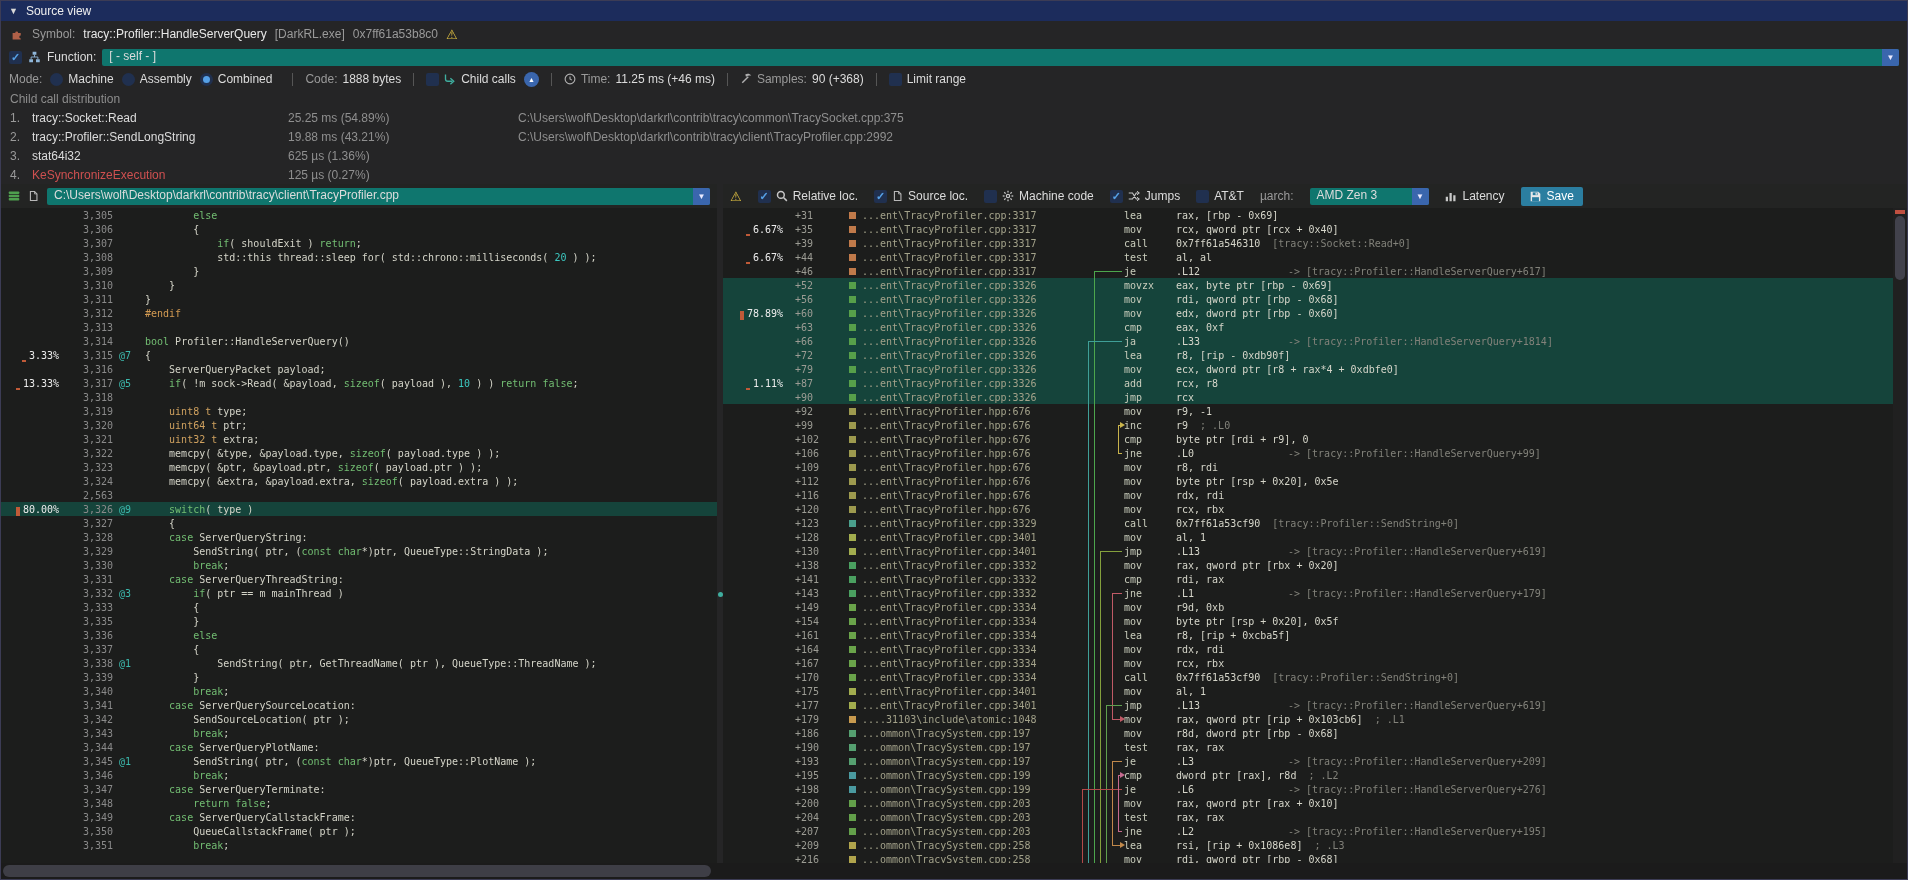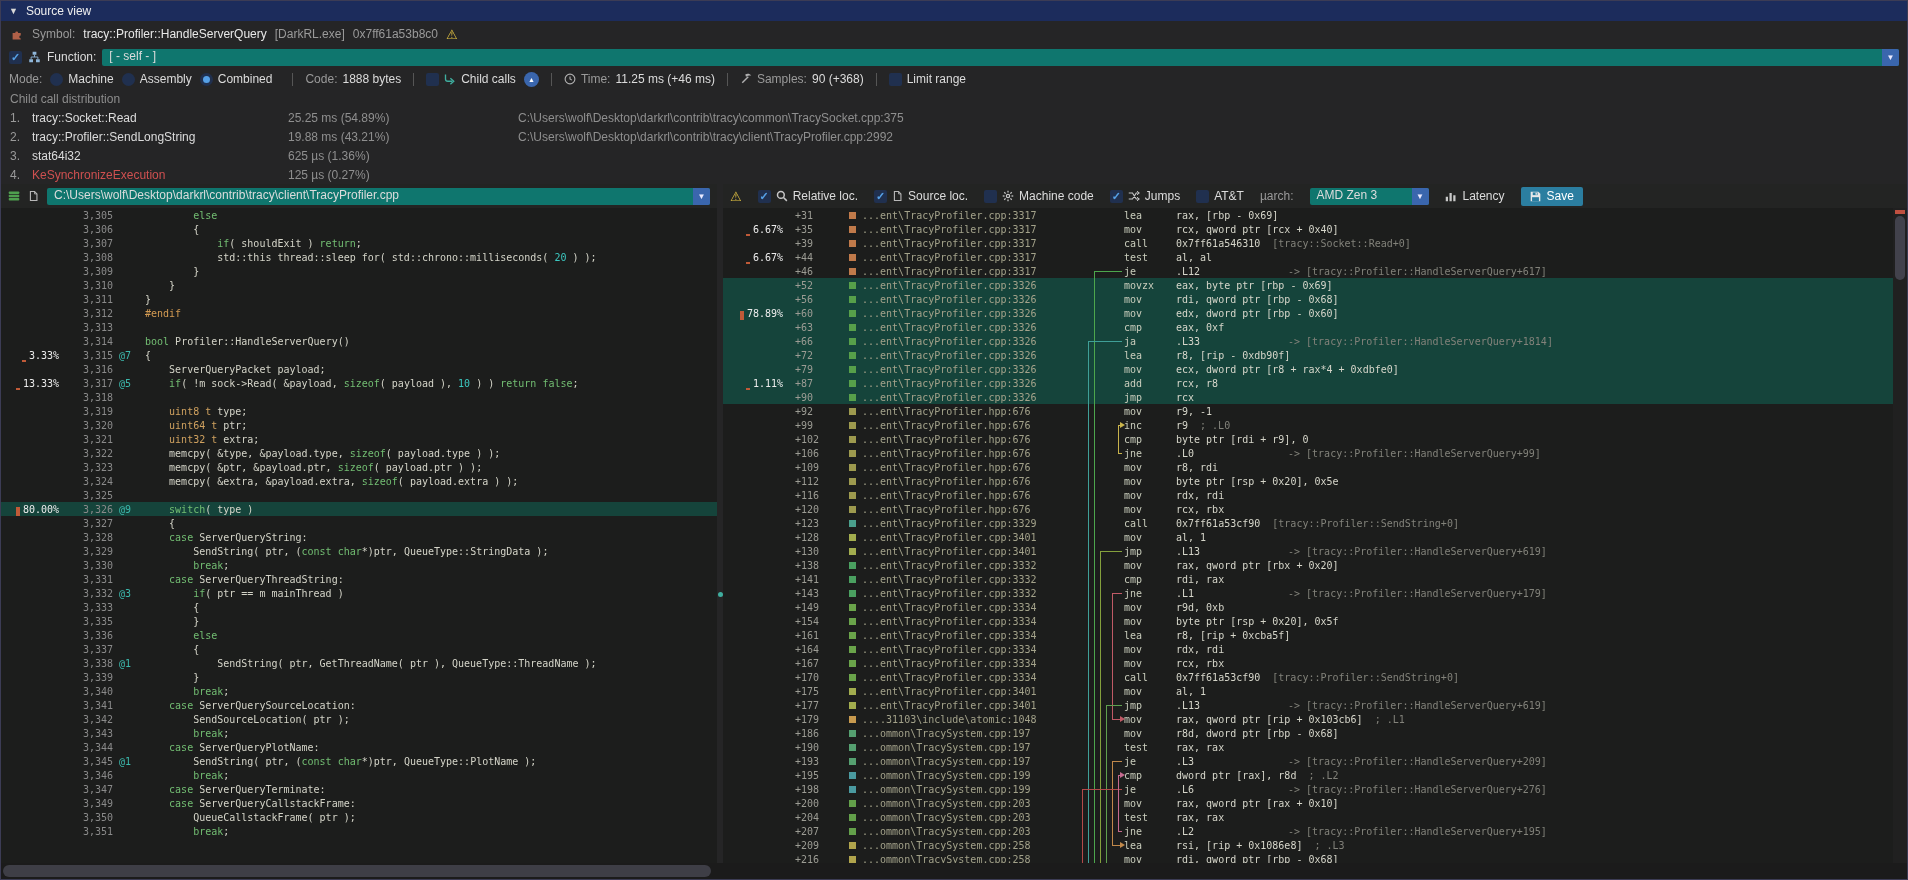--- a/index.html
+++ b/index.html
@@ -266,21 +266,21 @@
           <div class="srow"><span class="spctwrap"><span class="minibar" style="height: 2px;"></span><span class="pcttext">3.33%</span></span><span class="lnum">3,315</span><span class="mark">@7</span><span class="scode" style="padding-left: 0ch;"><span class="t-d">{</span></span></div>
           <div class="srow"><span class="spctwrap"><span class="pcttext"></span></span><span class="lnum">3,316</span><span class="mark"></span><span class="scode" style="padding-left: 4ch;"><span class="t-d">ServerQueryPacket payload;</span></span></div>
           <div class="srow"><span class="spctwrap"><span class="minibar" style="height: 2px;"></span><span class="pcttext">13.33%</span></span><span class="lnum">3,317</span><span class="mark">@5</span><span class="scode" style="padding-left: 4ch;"><span class="t-k">if</span><span class="t-d">( !m_sock-&gt;Read( &amp;payload, </span><span class="t-k">sizeof</span><span class="t-d">( payload ), </span><span class="t-n">10</span><span class="t-d"> ) ) </span><span class="t-k">return</span><span class="t-d"> </span><span class="t-k">false</span><span class="t-d">;</span></span></div>
           <div class="srow"><span class="spctwrap"><span class="pcttext"></span></span><span class="lnum">3,318</span><span class="mark"></span><span class="scode" style="padding-left: 0ch;"></span></div>
           <div class="srow"><span class="spctwrap"><span class="pcttext"></span></span><span class="lnum">3,319</span><span class="mark"></span><span class="scode" style="padding-left: 4ch;"><span class="t-t">uint8_t</span><span class="t-d"> type;</span></span></div>
           <div class="srow"><span class="spctwrap"><span class="pcttext"></span></span><span class="lnum">3,320</span><span class="mark"></span><span class="scode" style="padding-left: 4ch;"><span class="t-t">uint64_t</span><span class="t-d"> ptr;</span></span></div>
           <div class="srow"><span class="spctwrap"><span class="pcttext"></span></span><span class="lnum">3,321</span><span class="mark"></span><span class="scode" style="padding-left: 4ch;"><span class="t-t">uint32_t</span><span class="t-d"> extra;</span></span></div>
           <div class="srow"><span class="spctwrap"><span class="pcttext"></span></span><span class="lnum">3,322</span><span class="mark"></span><span class="scode" style="padding-left: 4ch;"><span class="t-d">memcpy( &amp;type, &amp;payload.type, </span><span class="t-k">sizeof</span><span class="t-d">( payload.type ) );</span></span></div>
           <div class="srow"><span class="spctwrap"><span class="pcttext"></span></span><span class="lnum">3,323</span><span class="mark"></span><span class="scode" style="padding-left: 4ch;"><span class="t-d">memcpy( &amp;ptr, &amp;payload.ptr, </span><span class="t-k">sizeof</span><span class="t-d">( payload.ptr ) );</span></span></div>
           <div class="srow"><span class="spctwrap"><span class="pcttext"></span></span><span class="lnum">3,324</span><span class="mark"></span><span class="scode" style="padding-left: 4ch;"><span class="t-d">memcpy( &amp;extra, &amp;payload.extra, </span><span class="t-k">sizeof</span><span class="t-d">( payload.extra ) );</span></span></div>
-          <div class="srow"><span class="spctwrap"><span class="pcttext"></span></span><span class="lnum">3,325</span><span class="mark"></span><span class="scode" style="padding-left: 0ch;"></span></div>
+          <div class="srow"><span class="spctwrap"><span class="pcttext"></span></span><span class="lnum">2,563</span><span class="mark"></span><span class="scode" style="padding-left: 0ch;"></span></div>
           <div class="srow sel"><span class="spctwrap"><span class="minibar" style="height: 9px;"></span><span class="pcttext">80.00%</span></span><span class="lnum">3,326</span><span class="mark">@9</span><span class="scode" style="padding-left: 4ch;"><span class="t-k">switch</span><span class="t-d">( type )</span></span></div>
           <div class="srow"><span class="spctwrap"><span class="pcttext"></span></span><span class="lnum">3,327</span><span class="mark"></span><span class="scode" style="padding-left: 4ch;"><span class="t-d">{</span></span></div>
           <div class="srow"><span class="spctwrap"><span class="pcttext"></span></span><span class="lnum">3,328</span><span class="mark"></span><span class="scode" style="padding-left: 4ch;"><span class="t-k">case</span><span class="t-d"> ServerQueryString:</span></span></div>
           <div class="srow"><span class="spctwrap"><span class="pcttext"></span></span><span class="lnum">3,329</span><span class="mark"></span><span class="scode" style="padding-left: 8ch;"><span class="t-d">SendString( ptr, (</span><span class="t-k">const</span><span class="t-d"> </span><span class="t-k">char</span><span class="t-d">*)ptr, QueueType::StringData );</span></span></div>
           <div class="srow"><span class="spctwrap"><span class="pcttext"></span></span><span class="lnum">3,330</span><span class="mark"></span><span class="scode" style="padding-left: 8ch;"><span class="t-k">break</span><span class="t-d">;</span></span></div>
           <div class="srow"><span class="spctwrap"><span class="pcttext"></span></span><span class="lnum">3,331</span><span class="mark"></span><span class="scode" style="padding-left: 4ch;"><span class="t-k">case</span><span class="t-d"> ServerQueryThreadString:</span></span></div>
           <div class="srow"><span class="spctwrap"><span class="pcttext"></span></span><span class="lnum">3,332</span><span class="mark">@3</span><span class="scode" style="padding-left: 8ch;"><span class="t-k">if</span><span class="t-d">( ptr == m_mainThread )</span></span></div>
           <div class="srow"><span class="spctwrap"><span class="pcttext"></span></span><span class="lnum">3,333</span><span class="mark"></span><span class="scode" style="padding-left: 8ch;"><span class="t-d">{</span></span></div>
           <div class="srow"><span class="spctwrap"><span class="pcttext"></span></span><span class="lnum">3,335</span><span class="mark"></span><span class="scode" style="padding-left: 8ch;"><span class="t-d">}</span></span></div>
           <div class="srow"><span class="spctwrap"><span class="pcttext"></span></span><span class="lnum">3,336</span><span class="mark"></span><span class="scode" style="padding-left: 8ch;"><span class="t-k">else</span></span></div>
@@ -288,20 +288,21 @@
           <div class="srow"><span class="spctwrap"><span class="pcttext"></span></span><span class="lnum">3,338</span><span class="mark">@1</span><span class="scode" style="padding-left: 12ch;"><span class="t-d">SendString( ptr, GetThreadName( ptr ), QueueType::ThreadName );</span></span></div>
           <div class="srow"><span class="spctwrap"><span class="pcttext"></span></span><span class="lnum">3,339</span><span class="mark"></span><span class="scode" style="padding-left: 8ch;"><span class="t-d">}</span></span></div>
           <div class="srow"><span class="spctwrap"><span class="pcttext"></span></span><span class="lnum">3,340</span><span class="mark"></span><span class="scode" style="padding-left: 8ch;"><span class="t-k">break</span><span class="t-d">;</span></span></div>
           <div class="srow"><span class="spctwrap"><span class="pcttext"></span></span><span class="lnum">3,341</span><span class="mark"></span><span class="scode" style="padding-left: 4ch;"><span class="t-k">case</span><span class="t-d"> ServerQuerySourceLocation:</span></span></div>
           <div class="srow"><span class="spctwrap"><span class="pcttext"></span></span><span class="lnum">3,342</span><span class="mark"></span><span class="scode" style="padding-left: 8ch;"><span class="t-d">SendSourceLocation( ptr );</span></span></div>
           <div class="srow"><span class="spctwrap"><span class="pcttext"></span></span><span class="lnum">3,343</span><span class="mark"></span><span class="scode" style="padding-left: 8ch;"><span class="t-k">break</span><span class="t-d">;</span></span></div>
           <div class="srow"><span class="spctwrap"><span class="pcttext"></span></span><span class="lnum">3,344</span><span class="mark"></span><span class="scode" style="padding-left: 4ch;"><span class="t-k">case</span><span class="t-d"> ServerQueryPlotName:</span></span></div>
           <div class="srow"><span class="spctwrap"><span class="pcttext"></span></span><span class="lnum">3,345</span><span class="mark">@1</span><span class="scode" style="padding-left: 8ch;"><span class="t-d">SendString( ptr, (</span><span class="t-k">const</span><span class="t-d"> </span><span class="t-k">char</span><span class="t-d">*)ptr, QueueType::PlotName );</span></span></div>
           <div class="srow"><span class="spctwrap"><span class="pcttext"></span></span><span class="lnum">3,346</span><span class="mark"></span><span class="scode" style="padding-left: 8ch;"><span class="t-k">break</span><span class="t-d">;</span></span></div>
           <div class="srow"><span class="spctwrap"><span class="pcttext"></span></span><span class="lnum">3,347</span><span class="mark"></span><span class="scode" style="padding-left: 4ch;"><span class="t-k">case</span><span class="t-d"> ServerQueryTerminate:</span></span></div>
+          <div class="srow"><span class="spctwrap"><span class="pcttext"></span></span><span class="lnum">3,348</span><span class="mark"></span><span class="scode" style="padding-left: 8ch;"><span class="t-k">return</span><span class="t-d"> </span><span class="t-k">false</span><span class="t-d">;</span></span></div>
           <div class="srow"><span class="spctwrap"><span class="pcttext"></span></span><span class="lnum">3,349</span><span class="mark"></span><span class="scode" style="padding-left: 4ch;"><span class="t-k">case</span><span class="t-d"> ServerQueryCallstackFrame:</span></span></div>
           <div class="srow"><span class="spctwrap"><span class="pcttext"></span></span><span class="lnum">3,350</span><span class="mark"></span><span class="scode" style="padding-left: 8ch;"><span class="t-d">QueueCallstackFrame( ptr );</span></span></div>
           <div class="srow"><span class="spctwrap"><span class="pcttext"></span></span><span class="lnum">3,351</span><span class="mark"></span><span class="scode" style="padding-left: 8ch;"><span class="t-k">break</span><span class="t-d">;</span></span></div>
         </div>
     </div>
 
     <div class="separator">
       <div class="splitdot"></div>
     </div>
 

